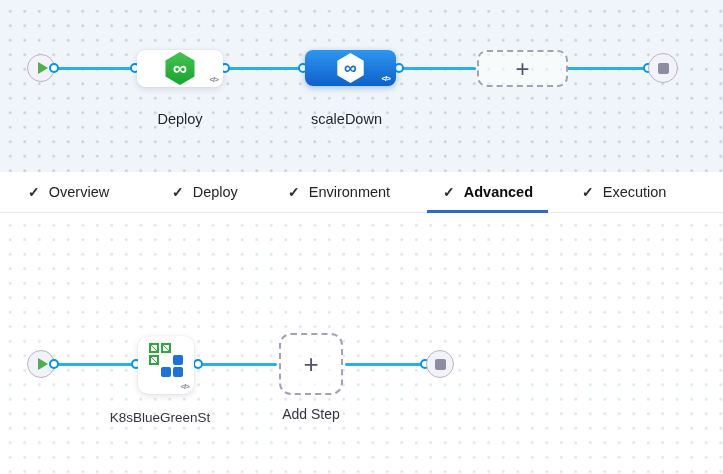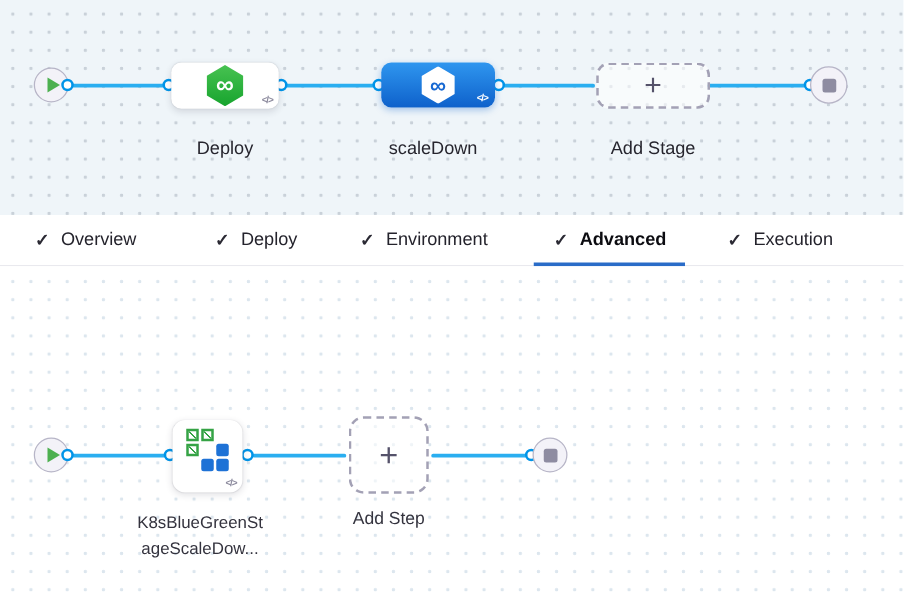--- a/index.html
+++ b/index.html
@@ -114,21 +114,20 @@
     <div class="add-box" style="left:477px; top:50px; width:91px; height:37px; border-radius:10px; font-size:24px;">
       <span>+</span>
     </div>
 
     <div class="endpoint" style="left:648px; top:53px; width:30px; height:30px;">
       <div class="stop-sq"></div>
     </div>
 
     <div class="node-label" style="left:301px; top:111px; width:91px;">scaleDown</div>
     <div class="node-label" style="left:137px; top:111px; width:86px;">Deploy</div>
-    <div class="node-label" style="left:477px; top:111px; width:91px;">Add Stage</div>
   </div>
 
   <div class="tab-bar">
     <div class="tab" style="left:28px;">
       <span class="check">✓</span>
       <span>Overview</span>
     </div>
     <div class="tab" style="left:172px;">
       <span class="check">✓</span>
       <span>Deploy</span>
@@ -181,18 +180,17 @@
     <div class="add-box" style="left:279px; top:120px; width:64px; height:62px; border-radius:12px; font-size:26px;">
       <span>+</span>
     </div>
 
     <div class="endpoint" style="left:426px; top:137px;">
       <div class="stop-sq"></div>
     </div>
 
     <div class="step-label" style="left:108px; top:194px; width:104px;">
       <div>K8sBlueGreenSt</div>
-      <div>ageScaleDow...</div>
     </div>
     <div class="step-label" style="left:279px; top:191px; width:64px; font-size:14px;">Add Step</div>
   </div>
 
 </div>
 
 </body></html>

